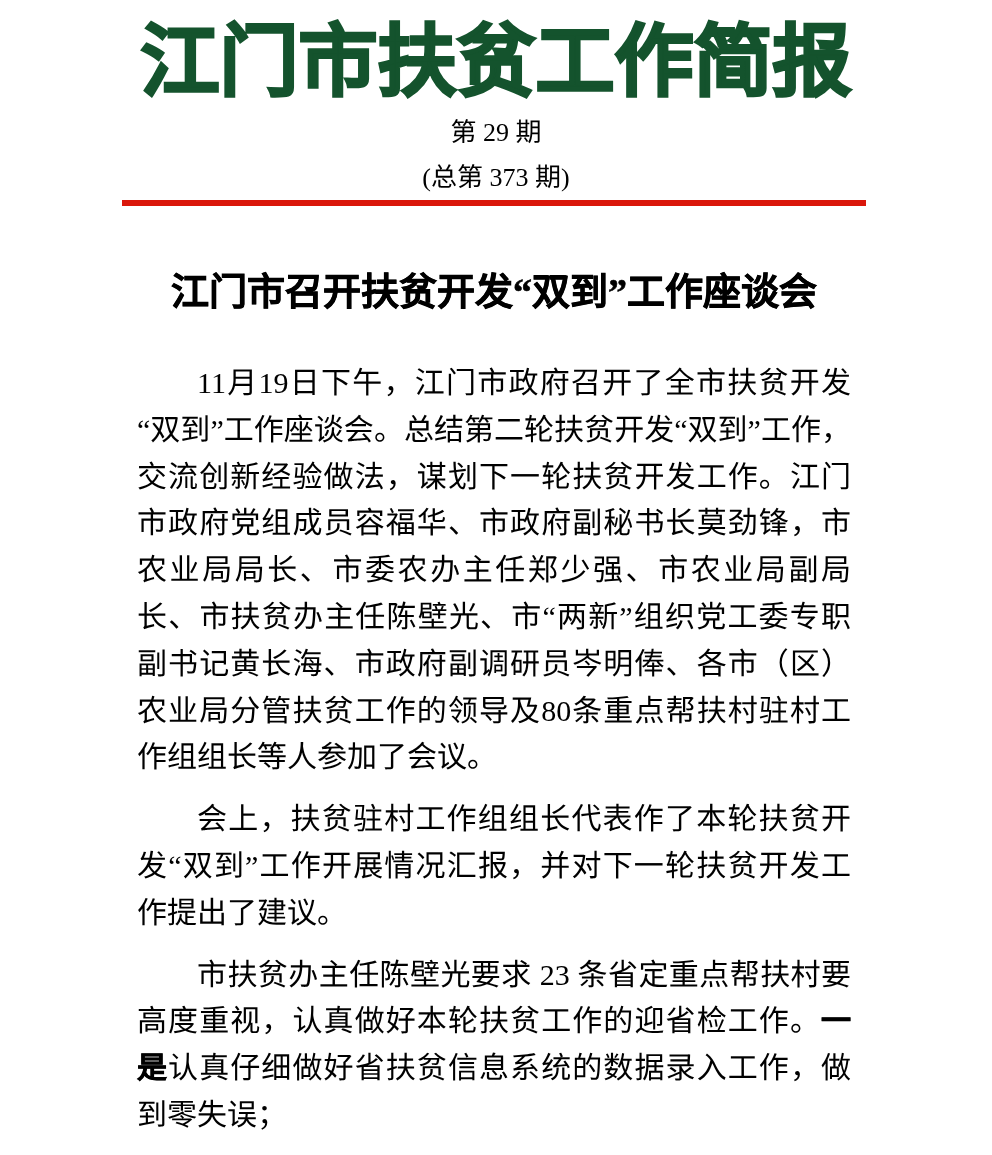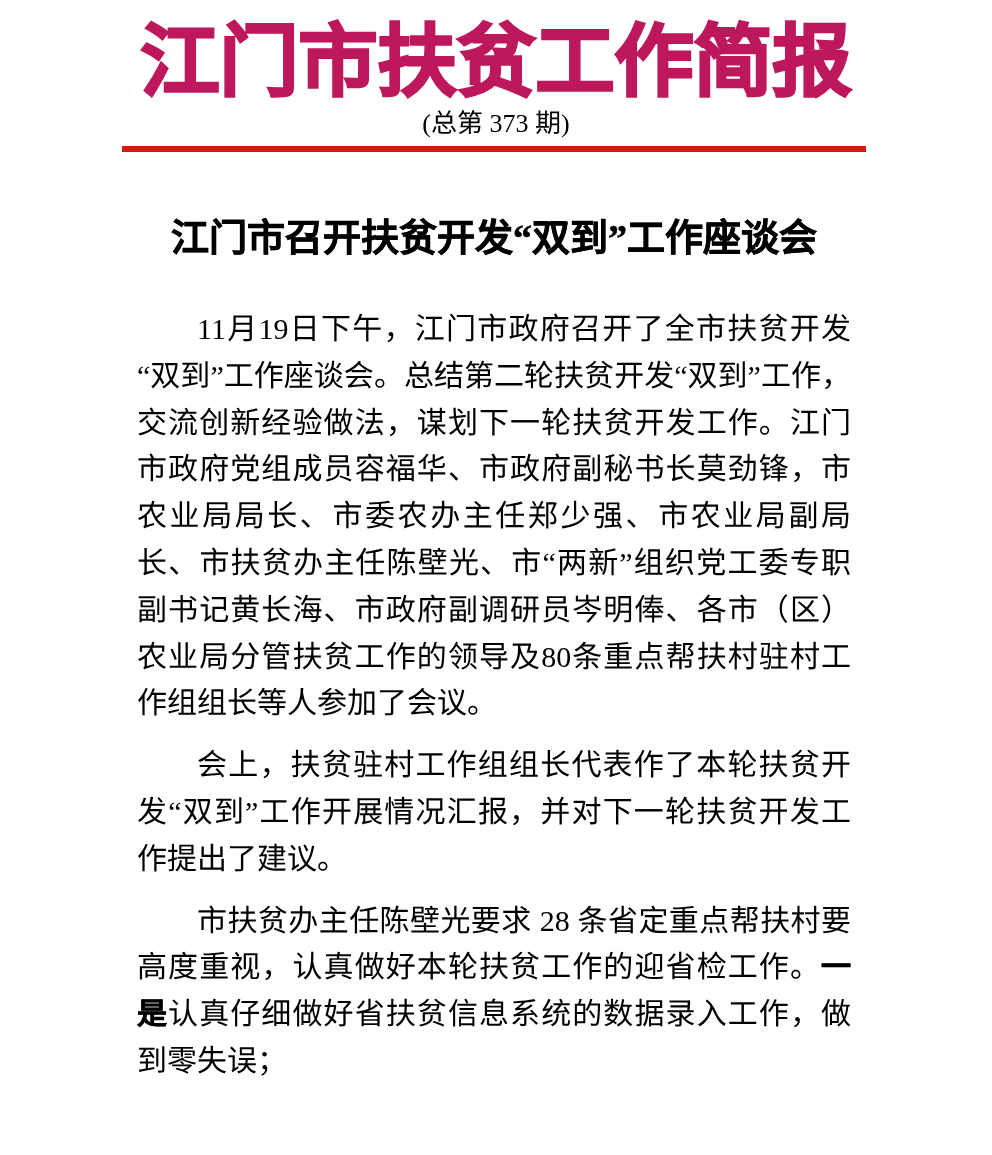--- a/index.html
+++ b/index.html
@@ -33,21 +33,21 @@
     -webkit-text-stroke: 2.5px currentColor;
     white-space: nowrap;
   }
   .issue-line {
     text-align: center;
     font-size: 26px;
     line-height: 31px;
     margin-top: 11px;
   }
   .issue-line.cumulative {
-    margin-top: 2px;
+    margin-top: 14px;
   }
   
   .content {
     padding: 0 126px 0 122px; 
   }
   .org-row {
     display: flex;
     justify-content: space-between;
     align-items: flex-end;
     margin-top: 24px;
@@ -95,32 +95,33 @@
   .article-body .b {
     font-weight: 700;
     -webkit-text-stroke: 0.5px currentColor;
   }
 </style>
 </head>
 <body>
 
 <div class="sheet">
 
-  <h1 class="masthead-title" style="color: #be185d;">江门市扶贫工作简报</h1>
+  <h1 class="masthead-title" style="color: #14532d;">江门市扶贫工作简报</h1>
 
+  <div class="issue-line">第 29 期</div>
 
   <div class="issue-line cumulative">(总第 373 期)</div>
 
   <div class="content">
 
 
     <div class="red-rule" style="background-color: rgb(218, 23, 11);"></div>
 
     <h2 class="article-title">江门市召开扶贫开发“双到”工作座谈会</h2>
 
     <div class="article-body">
         <p><span>11月19日下午，江门市政府召开了全市扶贫开发“双到”工作座谈会。总结第二轮扶贫开发“双到”工作，交流创新经验做法，谋划下一轮扶贫开发工作。江门市政府党组成员容福华、市政府副秘书长莫劲锋，市农业局局长、市委农办主任郑少强、市农业局副局长、市扶贫办主任陈壁光、市“两新”组织党工委专职副书记黄长海、市政府副调研员岑明俸、各市（区）农业局分管扶贫工作的领导及80条重点帮扶村驻村工作组组长等人参加了会议。</span></p>
         <p><span>会上，扶贫驻村工作组组长代表作了本轮扶贫开发“双到”工作开展情况汇报，并对下一轮扶贫开发工作提出了建议。</span></p>
-        <p><span>市扶贫办主任陈壁光要求 28 条省定重点帮扶村要高度重视，认真做好本轮扶贫工作的迎省检工作。</span><span class="b">一是</span><span>认真仔细做好省扶贫信息系统的数据录入工作，做到零失误；</span></p>
+        <p><span>市扶贫办主任陈壁光要求 23 条省定重点帮扶村要高度重视，认真做好本轮扶贫工作的迎省检工作。</span><span class="b">一是</span><span>认真仔细做好省扶贫信息系统的数据录入工作，做到零失误；</span></p>
       </div>
 
   </div>
 </div>
 
 </body></html>

